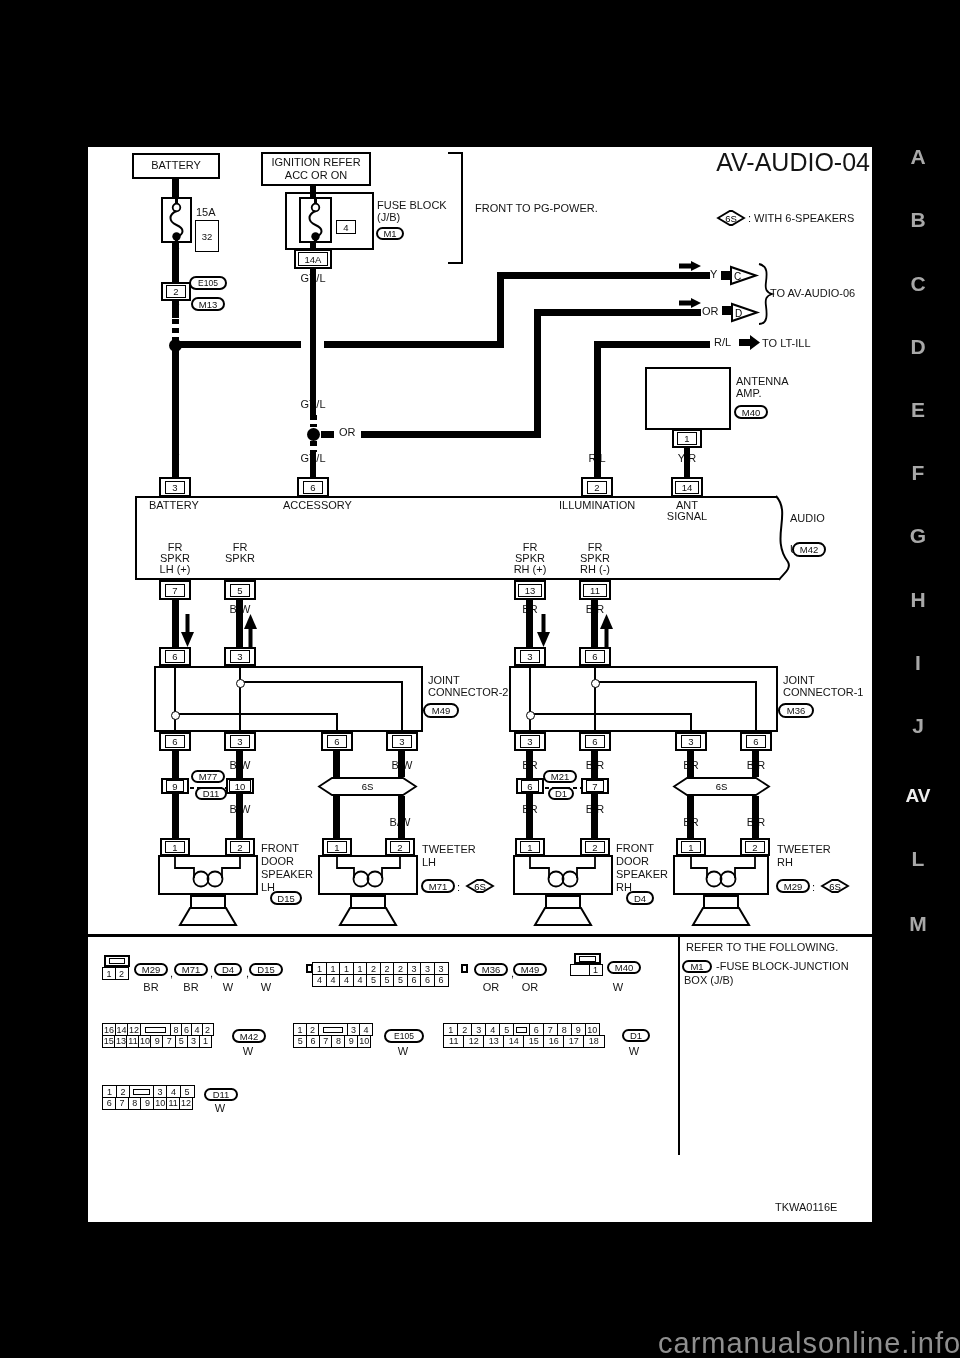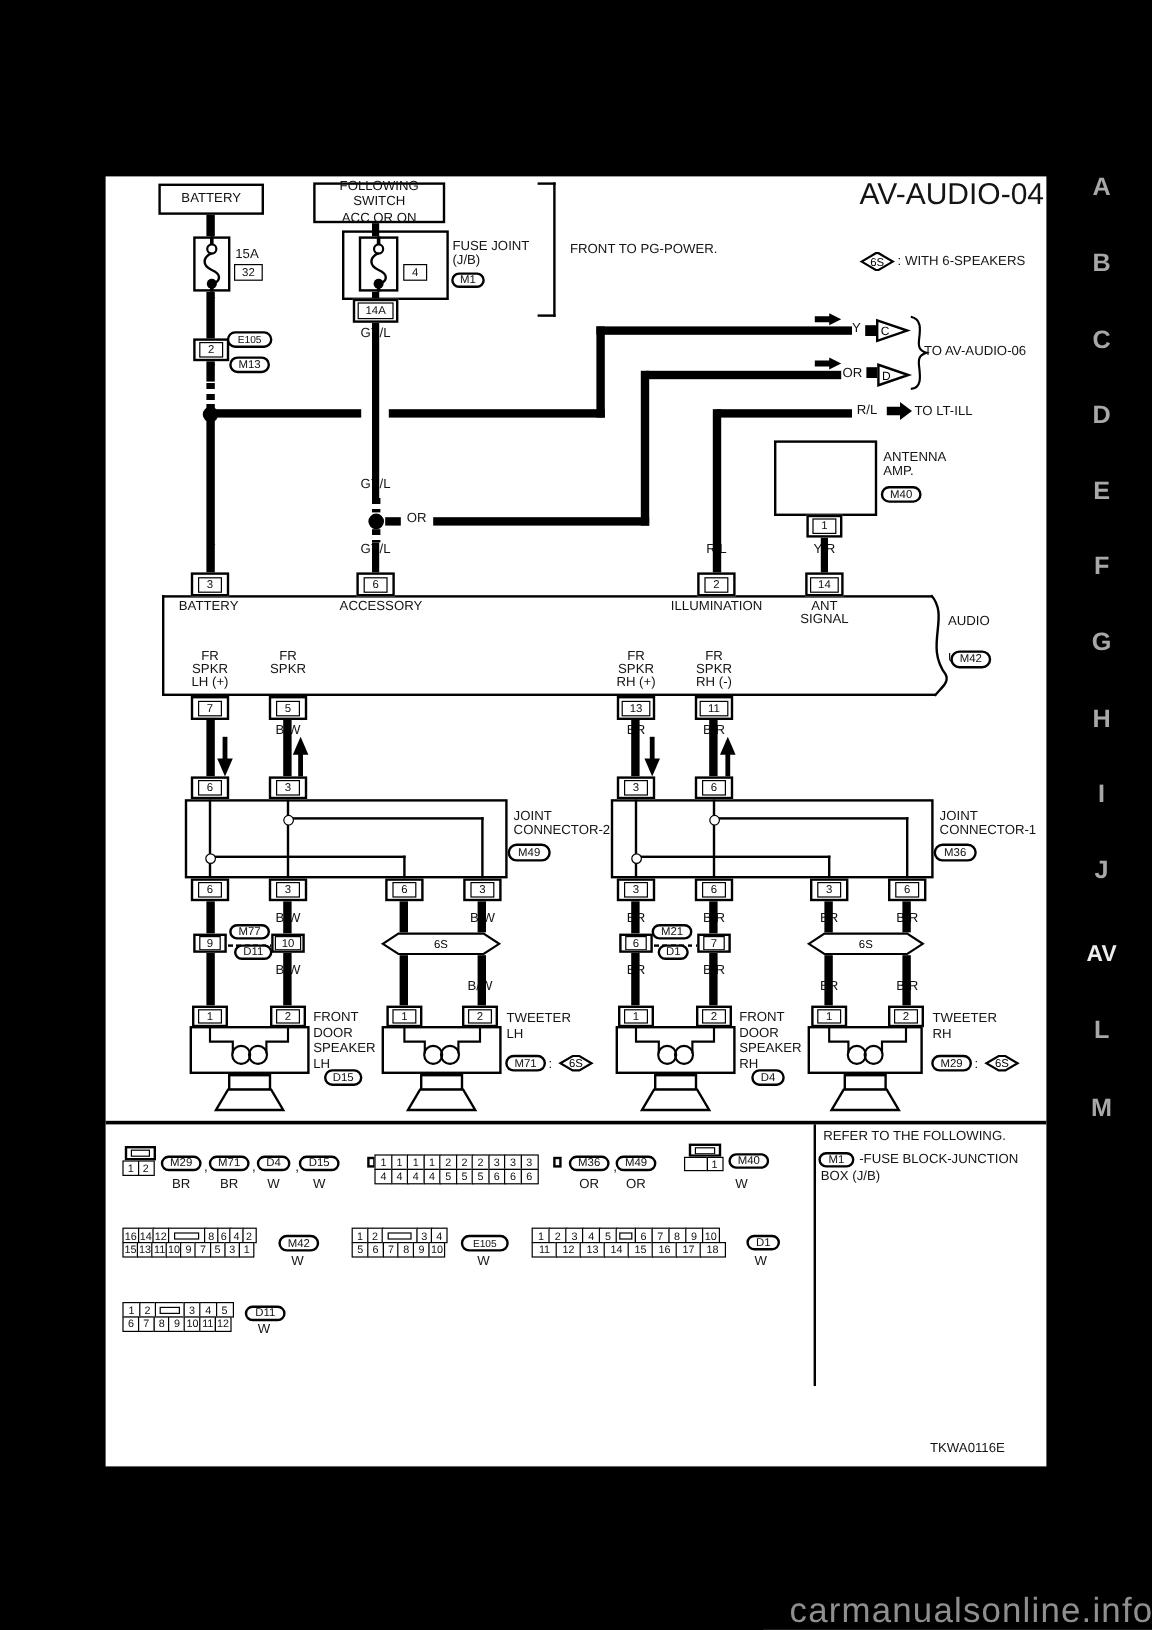--- a/index.html
+++ b/index.html
@@ -30,21 +30,21 @@
 </head>
 <body>
 
 <div id="stage">
   <div id="page"></div>
 <div class="t" style="font-size: 25px; left: 870px; top: 149px; transform: translateX(-100%);">AV-AUDIO-04</div>
     <div class="t" style="font-size: 11px; left: 475px; top: 203px;">FRONT TO PG-POWER.</div>
     <div class="t" style="font-size: 11px; left: 748px; top: 213px;">: WITH 6-SPEAKERS</div>
     <div class="t" style="font-size: 11px; left: 196px; top: 207px;">15A</div>
     <div class="t" style="font-size: 11px; left: 336px; top: 207px;">10A</div>
-    <div class="t" style="font-size: 11px; left: 377px; top: 200px;">FUSE JOINT</div>
+    <div class="t" style="font-size: 11px; left: 377px; top: 200px;">FUSE BLOCK</div>
     <div class="t" style="font-size: 11px; left: 377px; top: 212px;">(J/B)</div>
     <div class="t bg" style="font-size: 11px; left: 176px; top: 247px; transform: translateX(-50%);">Y</div>
     <div class="t bg" style="font-size: 11px; left: 176px; top: 303px; transform: translateX(-50%);">Y</div>
     <div class="t bg" style="font-size: 11px; left: 313px; top: 273px; transform: translateX(-50%);">GY/L</div>
     <div class="t bg" style="font-size: 11px; left: 313px; top: 399px; transform: translateX(-50%);">GY/L</div>
     <div class="t" style="font-size: 11px; left: 339px; top: 427px;">OR</div>
     <div class="t bg" style="font-size: 11px; left: 313px; top: 453px; transform: translateX(-50%);">GY/L</div>
     <div class="t bg" style="font-size: 11px; left: 176px; top: 453px; transform: translateX(-50%);">Y</div>
     <div class="t" style="font-size: 11px; left: 710px; top: 269px;">Y</div>
     <div class="t" style="font-size: 11px; left: 702px; top: 306px;">OR</div>
@@ -142,28 +142,28 @@
     <div class="t" style="font-size: 21px; font-weight: 700; color: rgb(168, 168, 168); left: 918px; top: 663px; transform: translate(-50%, -50%);">I</div>
     <div class="t" style="font-size: 21px; font-weight: 700; color: rgb(168, 168, 168); left: 918px; top: 726px; transform: translate(-50%, -50%);">J</div>
     <div class="t" style="font-size: 19px; font-weight: 700; color: rgb(237, 237, 237); left: 918px; top: 796px; transform: translate(-50%, -50%);">AV</div>
     <div class="t" style="font-size: 21px; font-weight: 700; color: rgb(168, 168, 168); left: 918px; top: 859px; transform: translate(-50%, -50%);">L</div>
     <div class="t" style="font-size: 21px; font-weight: 700; color: rgb(168, 168, 168); left: 918px; top: 924px; transform: translate(-50%, -50%);">M</div>
     <div class="t" style="font-size: 29px; color: rgb(143, 143, 143); letter-spacing: 1px; left: 658px; top: 1328px;">carmanualsonline.info</div>
     <div class="box" style="left: 132px; top: 153px; width: 88px; height: 26px;">
       <span style="font-size: 11px; line-height: 1.2;">BATTERY</span>
     </div>
     <div class="box" style="left: 261px; top: 152px; width: 110px; height: 34px;">
-      <span style="font-size: 11px; line-height: 1.2;">FOLLOWING SWITCH</span>
+      <span style="font-size: 11px; line-height: 1.2;">IGNITION REFER</span>
       <span style="font-size: 11px; line-height: 1.2;">ACC OR ON</span>
     </div>
     <div class="box" style="left: 285px; top: 192px; width: 89px; height: 58px;"></div>
     <div class="box" style="left: 645px; top: 367px; width: 86px; height: 63px;"></div>
     <div class="box" style="left: 154px; top: 666px; width: 269px; height: 66px;"></div>
     <div class="box" style="left: 509px; top: 666px; width: 269px; height: 66px;"></div>
-    <div class="pin-i" style="position: absolute; left: 195px; top: 220px; width: 24px; height: 14px; font-size: 9.5px;">32</div>
+    <div class="pin-i" style="position: absolute; left: 195px; top: 220px; width: 24px; height: 32px; font-size: 9.5px;">32</div>
     <div class="pin-i" style="position: absolute; left: 336px; top: 220px; width: 20px; height: 14px; font-size: 9.5px;">4</div>
     <div class="blk" style="left: 172px; top: 179px; width: 7px; height: 19px;"></div>
     <div class="blk" style="left: 172px; top: 243px; width: 7px; height: 40px;"></div>
     <div class="blk" style="left: 172px; top: 301px; width: 7px; height: 17px;"></div>
     <div class="blk" style="left: 172px; top: 349px; width: 7px; height: 129px;"></div>
     <div class="blk" style="left: 310px; top: 186px; width: 6px; height: 12px;"></div>
     <div class="blk" style="left: 310px; top: 243px; width: 6px; height: 7px;"></div>
     <div class="blk" style="left: 310px; top: 269px; width: 6px; height: 146px;"></div>
     <div class="blk" style="left: 310px; top: 452px; width: 6px; height: 26px;"></div>
     <div class="blk" style="left: 497px; top: 272px; width: 7px; height: 76px;"></div>

